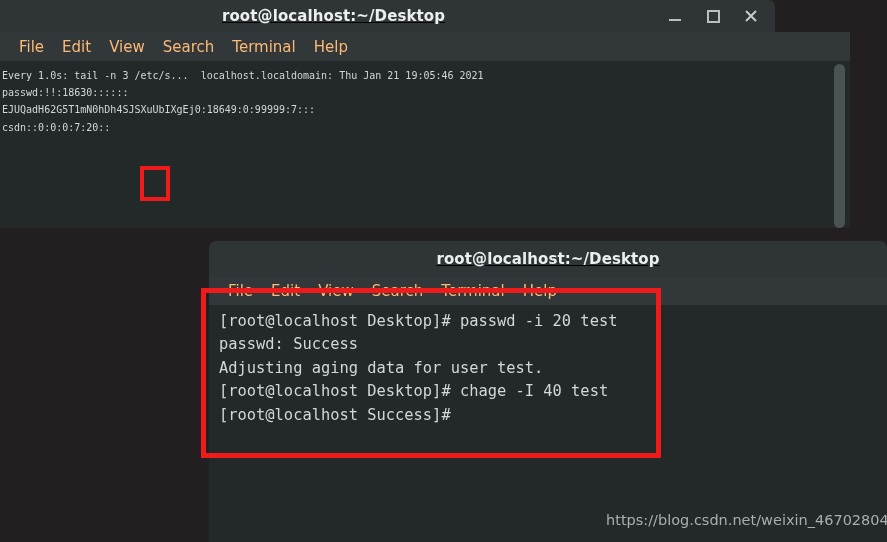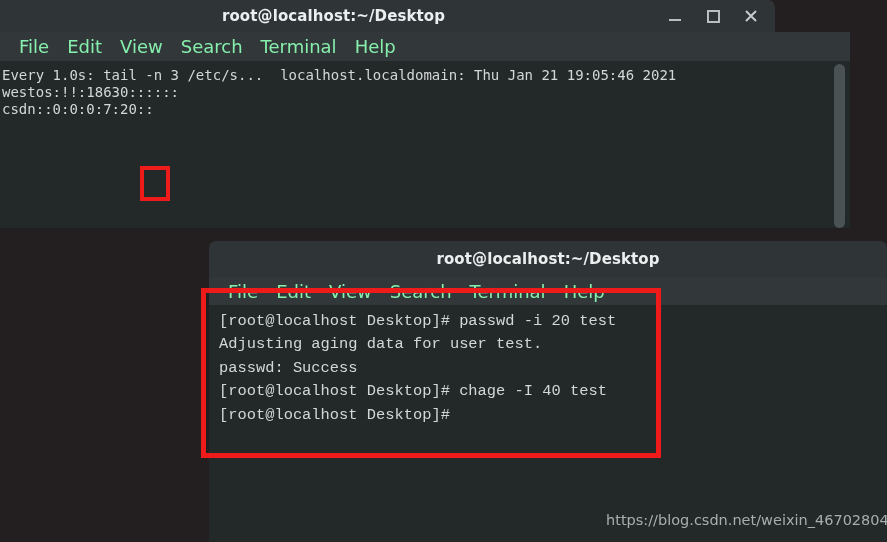--- a/index.html
+++ b/index.html
@@ -31,20 +31,21 @@
   }
   .titlebar {
     height: 32px;
     background: #2f3436;
     border-top-left-radius: 7px;
     border-top-right-radius: 7px;
     display: flex;
     align-items: center;
     position: relative;
     box-sizing: border-box;
+    text-decoration: underline;
   }
   .titlebar-text {
     flex: 1;
     text-align: center;
     color: #eceff0;
     font-family: "DejaVu Sans", "Liberation Sans", sans-serif;
     font-size: 15px;
     font-weight: bold;
     letter-spacing: 0.1px;
     white-space: nowrap;
@@ -84,38 +85,38 @@
 
   .menubar {
     height: 29px;
     background: #32373a;
     display: flex;
     align-items: center;
     padding-left: 10px;
     box-sizing: border-box;
   }
   .menuitem {
-    color: #86efac;
+    color: #fdba74;
     font-family: "DejaVu Sans", "Liberation Sans", sans-serif;
-    font-size: 18px;
+    font-size: 15px;
     padding: 0 9px;
     white-space: nowrap;
     cursor: default;
   }
 
   .termbody {
     background: #232829;
     box-sizing: border-box;
     position: relative;
     overflow: hidden;
   }
   .termline {
     color: #d3d7d7;
     font-family: "DejaVu Sans Mono", "Liberation Mono", monospace;
-    font-size: 14px;
+    font-size: 10px;
     line-height: 17.2px;
     white-space: pre;
     letter-spacing: 0px;
   }
 
   
   #win1 {
     left: 0;
     top: 0;
     width: 850px;
@@ -154,21 +155,21 @@
   }
   #win2 .menubar {
     width: 678px;
     height: 28px;
   }
   #win2 .termbody {
     width: 678px;
     height: 237px;
     padding: 5px 0 0 10px;
   }
-  #win2 .termline { font-size: 15.4px; line-height: 23.4px; font-family: Liberation Mono, monospace; }
+  #win2 .termline { font-size: 15.4px; line-height: 23.4px; }
 
   
   .redbox {
     position: absolute;
     border: 5px solid #ef1b1b;
     box-sizing: border-box;
     pointer-events: none;
   }
   #redbox-small {
     left: 140px;
@@ -220,21 +221,22 @@
       <span class="menuitem">Edit</span>
       <span class="menuitem">View</span>
       <span class="menuitem">Search</span>
       <span class="menuitem">Terminal</span>
       <span class="menuitem">Help</span>
     </div>
 
     <div class="termbody">
       <div class="termline">Every 1.0s: tail -n 3 /etc/s...  localhost.localdomain: Thu Jan 21 19:05:46 2021</div>
       <div class="termline"></div>
-      <div class="termline">westos:!!:18630::::::</div>
+      <div class="termline">passwd:!!:18630::::::</div>
+      <div class="termline">EJUQadH62G5T1mN0hDh4SJSXuUbIXgEj0:18649:0:99999:7:::</div>
       <div class="termline">csdn::0:0:0:7:20::</div>
       <div id="win1-scroll"></div>
     </div>
   </div>
 
   <div class="window" id="win2">
 
     <div class="titlebar">
       <span class="titlebar-text">root@localhost:~/Desktop</span>
     </div>
@@ -243,24 +245,24 @@
       <span class="menuitem">File</span>
       <span class="menuitem">Edit</span>
       <span class="menuitem">View</span>
       <span class="menuitem">Search</span>
       <span class="menuitem">Terminal</span>
       <span class="menuitem">Help</span>
     </div>
 
     <div class="termbody">
       <div class="termline">[root@localhost Desktop]# passwd -i 20 test</div>
+      <div class="termline">passwd: Success</div>
       <div class="termline">Adjusting aging data for user test.</div>
-      <div class="termline">passwd: Success</div>
       <div class="termline">[root@localhost Desktop]# chage -I 40 test</div>
-      <div class="termline">[root@localhost Desktop]#</div>
+      <div class="termline">[root@localhost Success]#</div>
     </div>
   </div>
 
   <div class="redbox" id="redbox-small"></div>
   <div class="redbox" id="redbox-big"></div>
 
   <div id="watermark">https://blog.csdn.net/weixin_46702804</div>
 
 </div>
 

